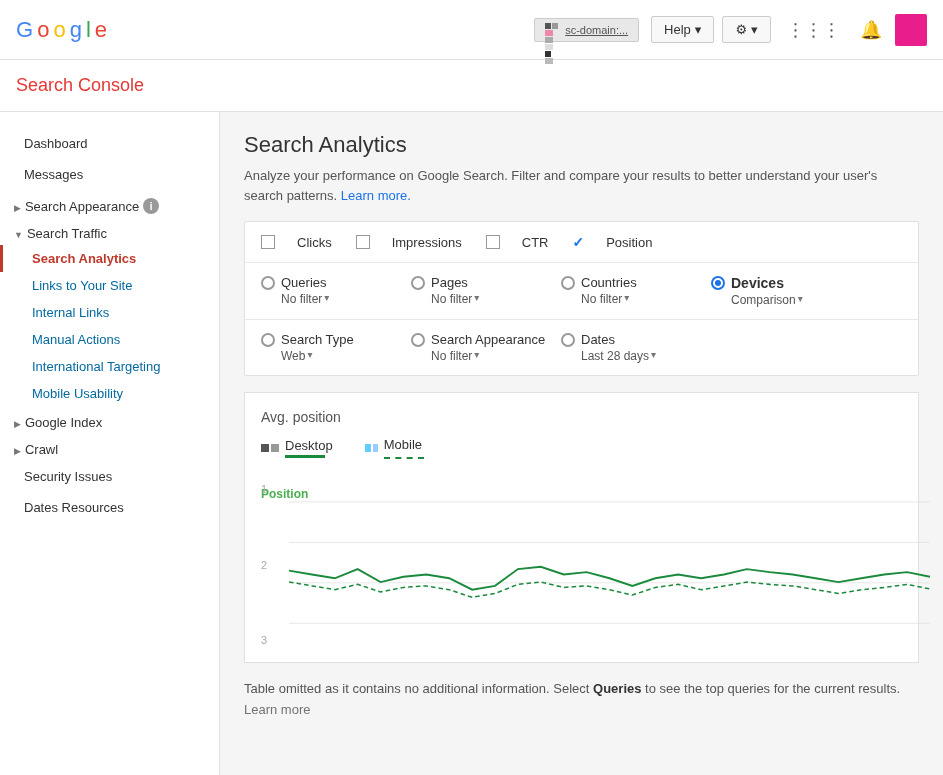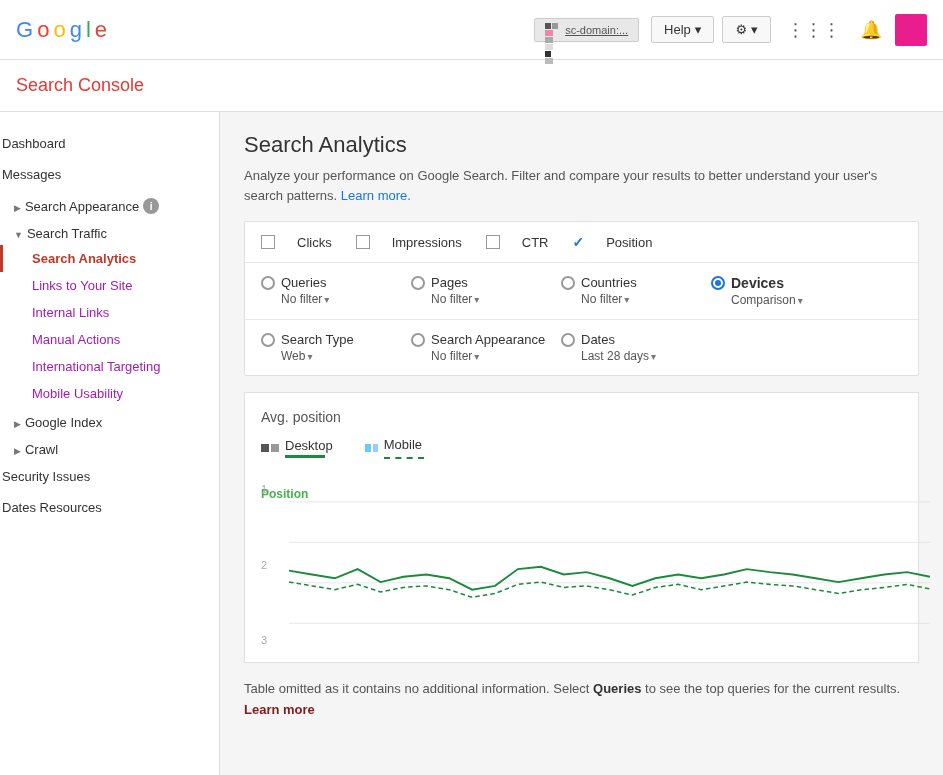--- a/index.html
+++ b/index.html
@@ -104,21 +104,21 @@
 
     
     .sidebar {
       width: 220px;
       background: #fff;
       border-right: 1px solid #e0e0e0;
       padding: 16px 0;
       flex-shrink: 0;
     }
     .sidebar-item {
-      padding: 8px 16px 8px 2px;
+      padding: 8px 16px 8px 24px;
       font-size: 13px;
       color: #333;
       cursor: pointer;
       display: flex;
       align-items: center;
       gap: 6px;
     }
     .sidebar-section {
       padding: 8px 16px 4px 14px;
       font-size: 13px;
@@ -126,21 +126,21 @@
       cursor: pointer;
       display: flex;
       align-items: center;
       gap: 4px;
       font-weight: 500;
     }
     .sidebar-section.expanded { color: #333; }
     .sidebar-sub-item {
       padding: 6px 16px 6px 32px;
       font-size: 13px;
-      color: #a21caf;
+      color: #0369a1;
       cursor: pointer;
     }
     .sidebar-sub-item.active {
       color: #c0392b;
       font-weight: bold;
       border-left: 3px solid #c0392b;
       padding-left: 29px;
     }
     .triangle-right::before { content: "▶"; font-size: 9px; color: #777; }
     .triangle-down::before { content: "▼"; font-size: 9px; color: #777; }
@@ -251,21 +251,20 @@
     .dimension-name.selected-bold {
       font-weight: bold;
       font-size: 14px;
     }
     .dimension-filter {
       font-size: 12px;
       color: #555;
       padding-left: 20px;
       cursor: pointer;
       display: flex;
-      align-items: center;
       gap: 2px;
     }
     .dimension-filter .dropdown-arrow { font-size: 10px; color: #777; }
 
     
     .dimensions-row2 {
       padding: 12px 16px;
       display: flex;
       align-items: flex-start;
       gap: 0;
@@ -306,23 +305,22 @@
     }
 
     
     .bottom-note {
       font-size: 13px;
       color: #555;
       margin-top: 16px;
       line-height: 1.6;
     }
     .bottom-note a {
-      color: #7f1d1d;
+      color: #737373;
       text-decoration: none;
-      font-weight: bold;
     }
     .bottom-note strong {
       font-weight: bold;
       color: #333;
     }
 
     .info-icon {
       display: inline-flex;
       align-items: center;
       justify-content: center;

